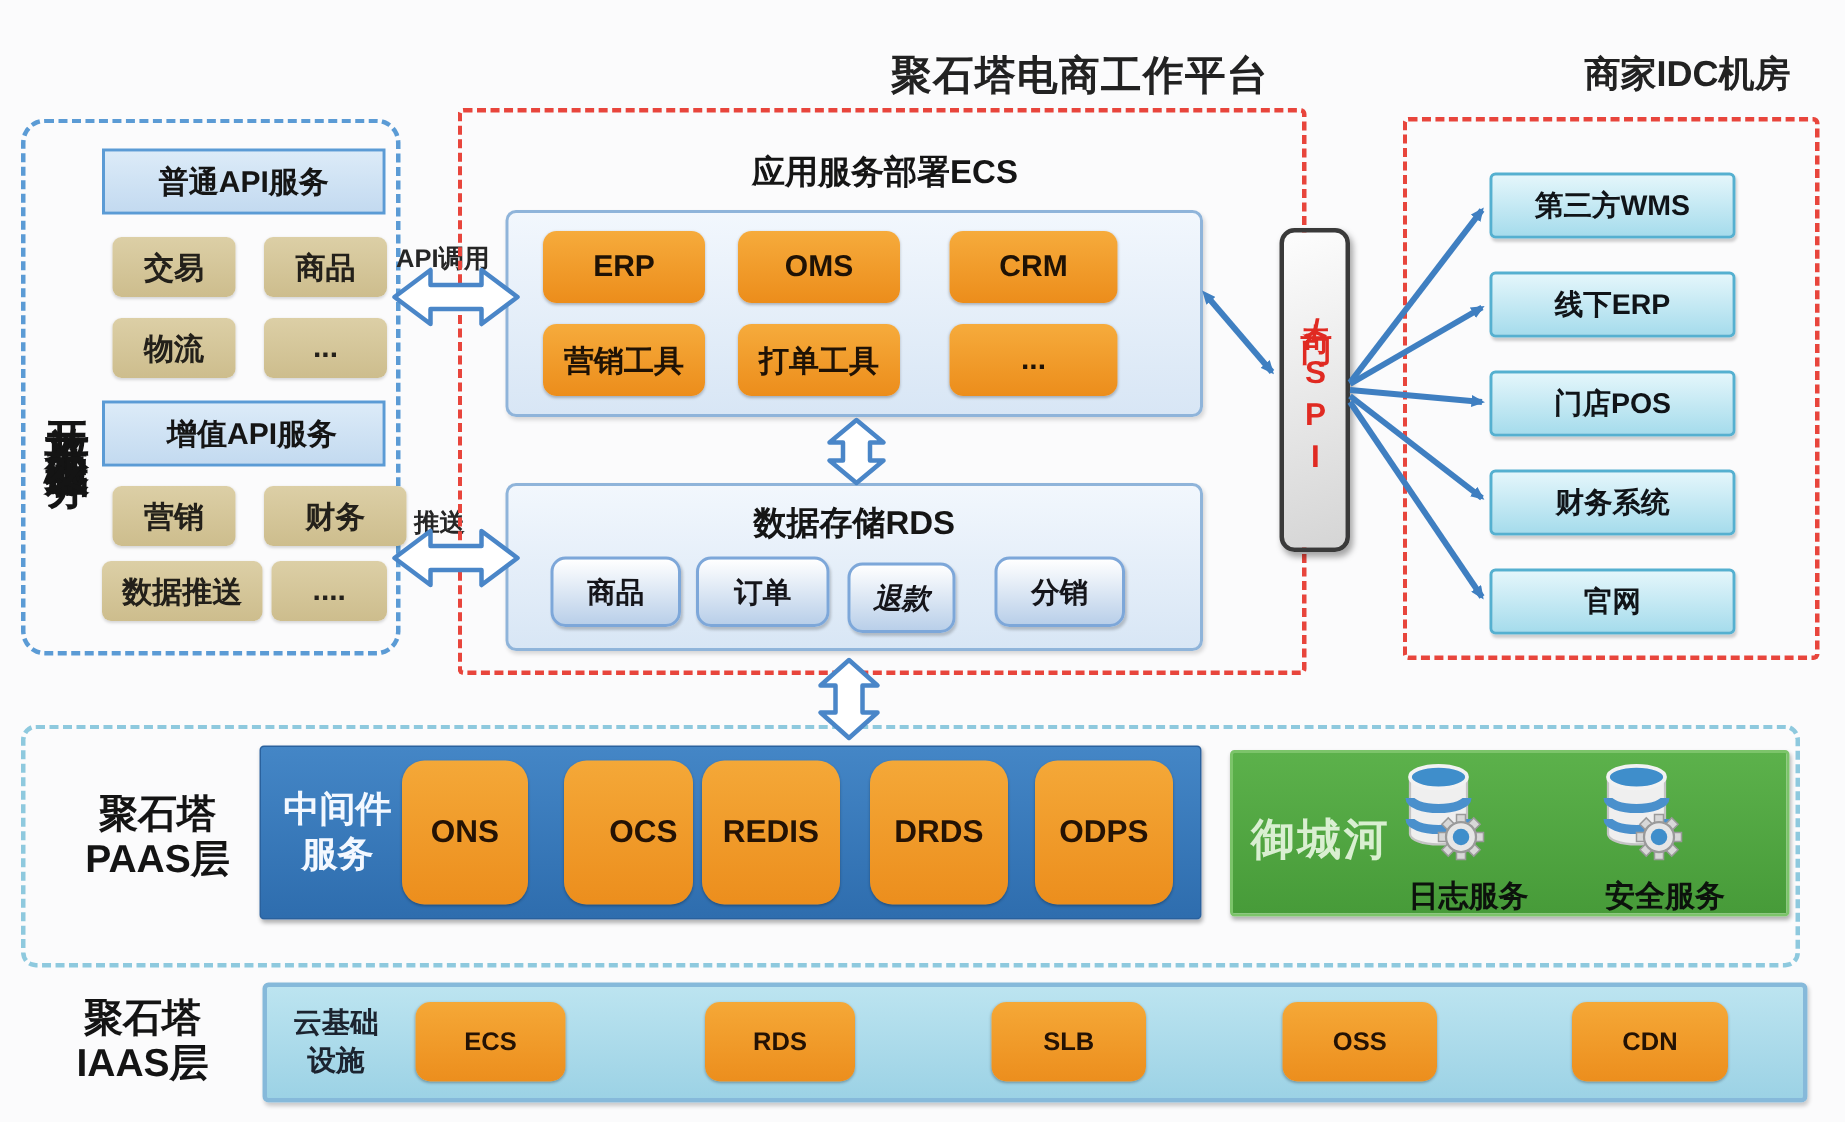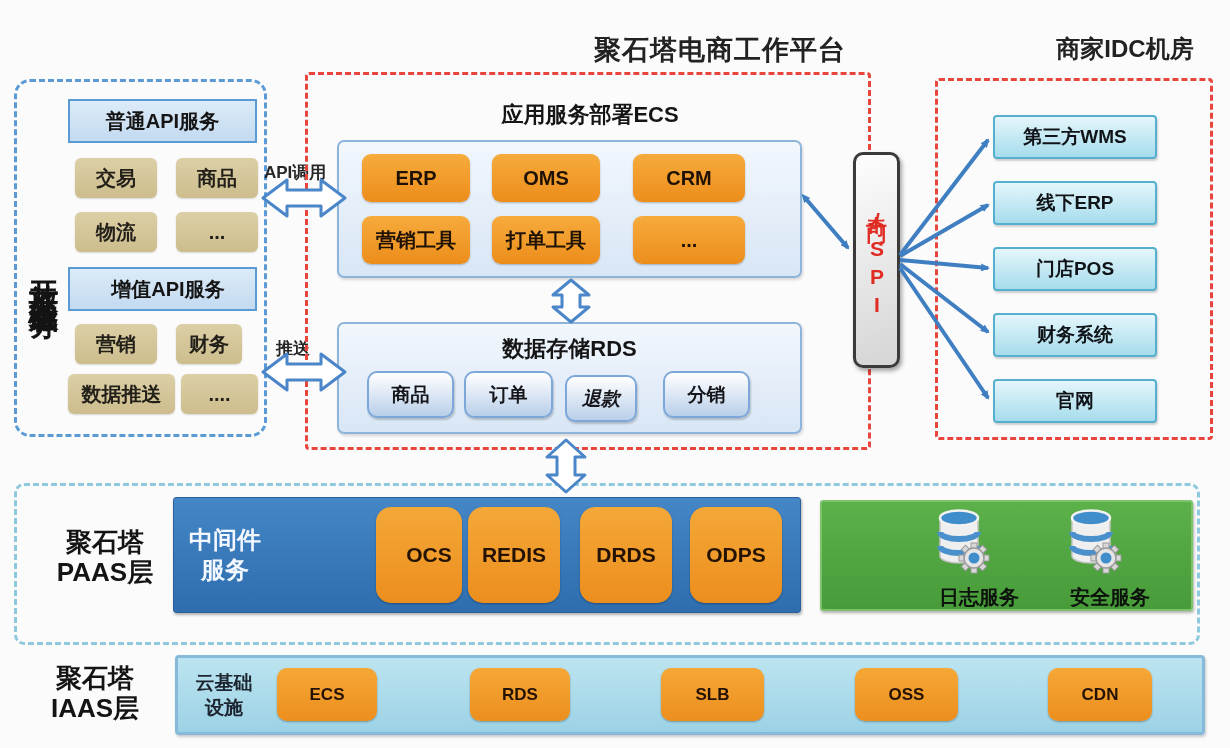--- a/index.html
+++ b/index.html
@@ -122,21 +122,21 @@
   <div class="abs vlabel center" style="left:22px;top:130px;width:42px;height:285px;">开放平台基础服务</div>
 
   <div class="abs api-header center" style="left:68px;top:99px;width:189px;height:44px;">普通API服务</div>
   <div class="abs tan-box center" style="left:75px;top:158px;width:82px;height:40px;">交易</div>
   <div class="abs tan-box center" style="left:176px;top:158px;width:82px;height:40px;">商品</div>
   <div class="abs tan-box center" style="left:75px;top:212px;width:82px;height:40px;">物流</div>
   <div class="abs tan-box center" style="left:176px;top:212px;width:82px;height:40px;">...</div>
 
   <div class="abs api-header center" style="left:68px;top:267px;width:189px;height:44px;padding-left:11px;">增值API服务</div>
   <div class="abs tan-box center" style="left:75px;top:324px;width:82px;height:40px;">营销</div>
-  <div class="abs tan-box center" style="left:176px;top:324px;width:66px;height:40px;">财务</div>
+  <div class="abs tan-box center" style="left:176px;top:324px;width:95px;height:40px;">财务</div>
   <div class="abs tan-box center" style="left:68px;top:374px;width:107px;height:40px;">数据推送</div>
   <div class="abs tan-box center" style="left:181px;top:374px;width:77px;height:40px;">....</div>
 
   <div class="abs arrow-label" style="left:264px;top:161px;">API调用</div>
   <div class="abs arrow-label" style="left:276px;top:337px;">推送</div>
 
   <div class="abs frame-red" style="left:305px;top:72px;width:566px;height:378px;"></div>
   <div class="abs section-title" style="left:395px;top:100px;width:390px;text-align:center;">应用服务部署ECS</div>
 
   <div class="abs panel-blue" style="left:337px;top:140px;width:465px;height:138px;"></div>
@@ -165,26 +165,28 @@
   <div class="abs cyan-box center" style="left:993px;top:313px;width:164px;height:44px;">财务系统</div>
   <div class="abs cyan-box center" style="left:993px;top:379px;width:164px;height:44px;">官网</div>
 
   <div class="abs frame-paas" style="left:14px;top:483px;width:1186px;height:162px;"></div>
   <div class="abs layer-label" style="left:35px;top:527px;width:140px;">
     <div>聚石塔</div>
     <div>PAAS层</div>
   </div>
   <div class="abs mw-panel" style="left:173px;top:497px;width:628px;height:116px;"></div>
   <div class="abs mw-label center" style="left:180px;top:512px;width:90px;height:86px;">中间件服务</div>
+  <div class="abs paas-orange center" style="left:268px;top:507px;width:84px;height:96px;">ONS</div>
   <div class="abs paas-orange center" style="left:376px;top:507px;width:86px;height:96px;padding-left:20px;">OCS</div>
   <div class="abs paas-orange center" style="left:468px;top:507px;width:92px;height:96px;">REDIS</div>
   <div class="abs paas-orange center" style="left:580px;top:507px;width:92px;height:96px;">DRDS</div>
   <div class="abs paas-orange center" style="left:690px;top:507px;width:92px;height:96px;">ODPS</div>
 
   <div class="abs green-panel" style="left:820px;top:500px;width:373px;height:111px;"></div>
+  <div class="abs ych-label" style="left:834px;top:540px;">御城河</div>
 
   <div class="abs" style="left:930px;top:506px;width:62px;height:72px;">
     <svg width="62" height="72" viewBox="0 0 62 72">
       <path d="M10 12 v38 a19 7 0 0 0 38 0 v-38 z" fill="#efefef" stroke="#c4c4c4" stroke-width="1.5"></path>
       <path d="M10 26 a19 7 0 0 0 38 0" fill="none" stroke="#4a90cc" stroke-width="6"></path>
       <path d="M10 40 a19 7 0 0 0 38 0" fill="none" stroke="#4a90cc" stroke-width="6"></path>
       <ellipse cx="29" cy="12" rx="19" ry="7.5" fill="#3f8ecb" stroke="#f2f2f2" stroke-width="2.5"></ellipse>
       <g transform="translate(44,52)">
         <g fill="#d8d8d8" stroke="#9a9a9a" stroke-width="1">
           <rect x="-3" y="-15" width="6" height="30"></rect>

